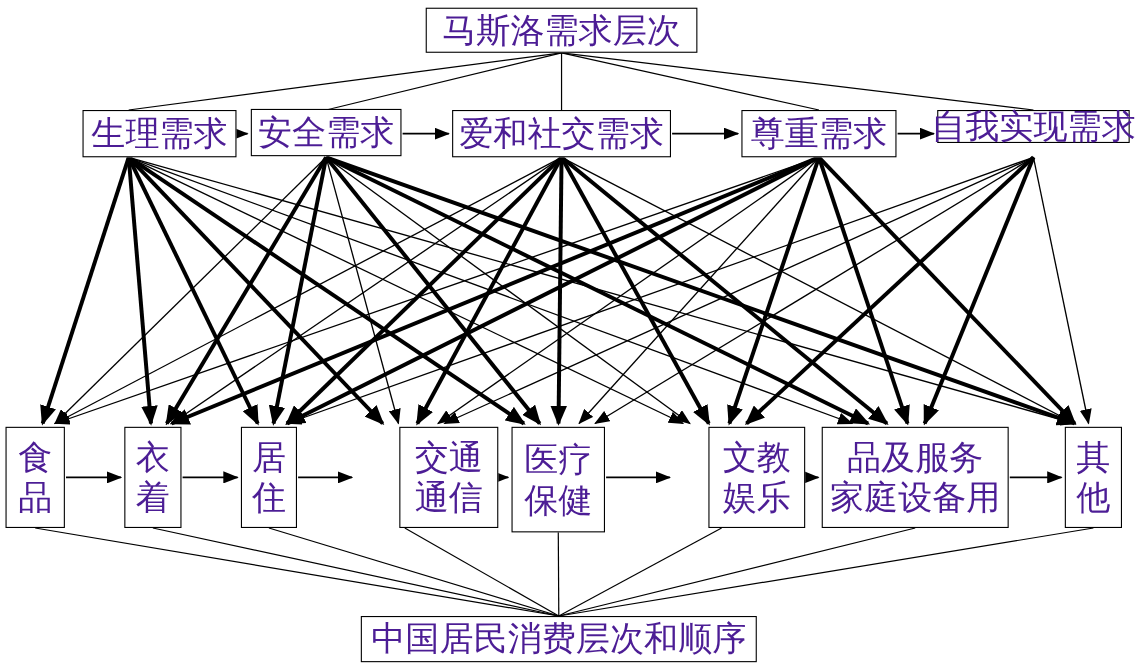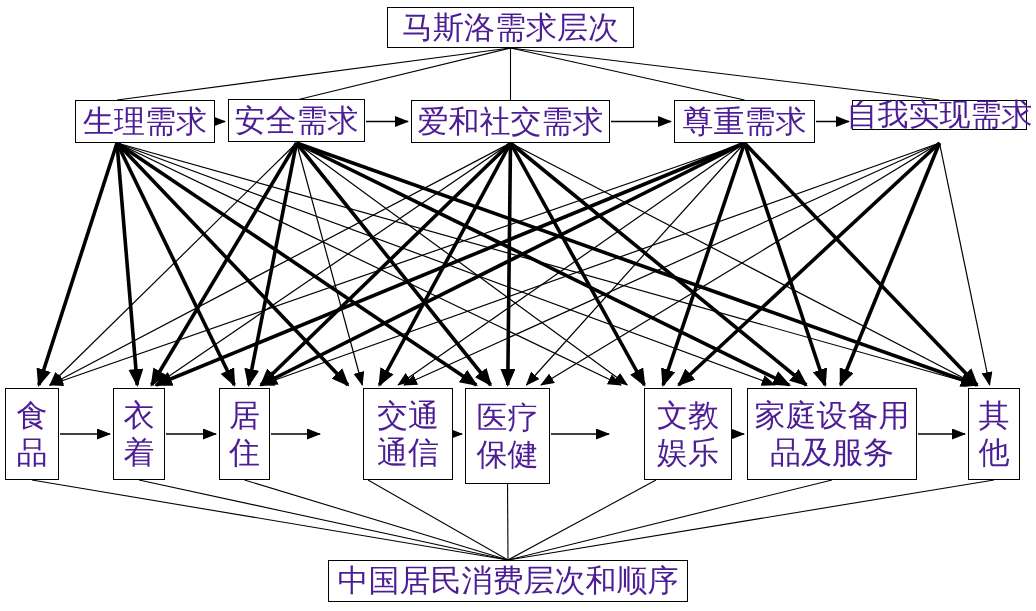--- a/index.html
+++ b/index.html
@@ -149,21 +149,21 @@
       </div>
       <div class="node" style="left: 465px; top: 388px; width: 85px; height: 96px;">
         <span class="ln">医疗</span>
         <span class="ln">保健</span>
       </div>
       <div class="node" style="left: 644px; top: 388px; width: 88px; height: 92px;">
         <span class="ln">文教</span>
         <span class="ln">娱乐</span>
       </div>
       <div class="node" style="left: 747px; top: 388px; width: 170px; height: 92px;">
+        <span class="ln">品及服务</span>
         <span class="ln">家庭设备用</span>
-        <span class="ln">品及服务</span>
       </div>
       <div class="node" style="left: 968px; top: 388px; width: 52px; height: 92px;">
         <span class="ln">其</span>
         <span class="ln">他</span>
       </div>
     </div>
 </div>
 
 </body></html>

